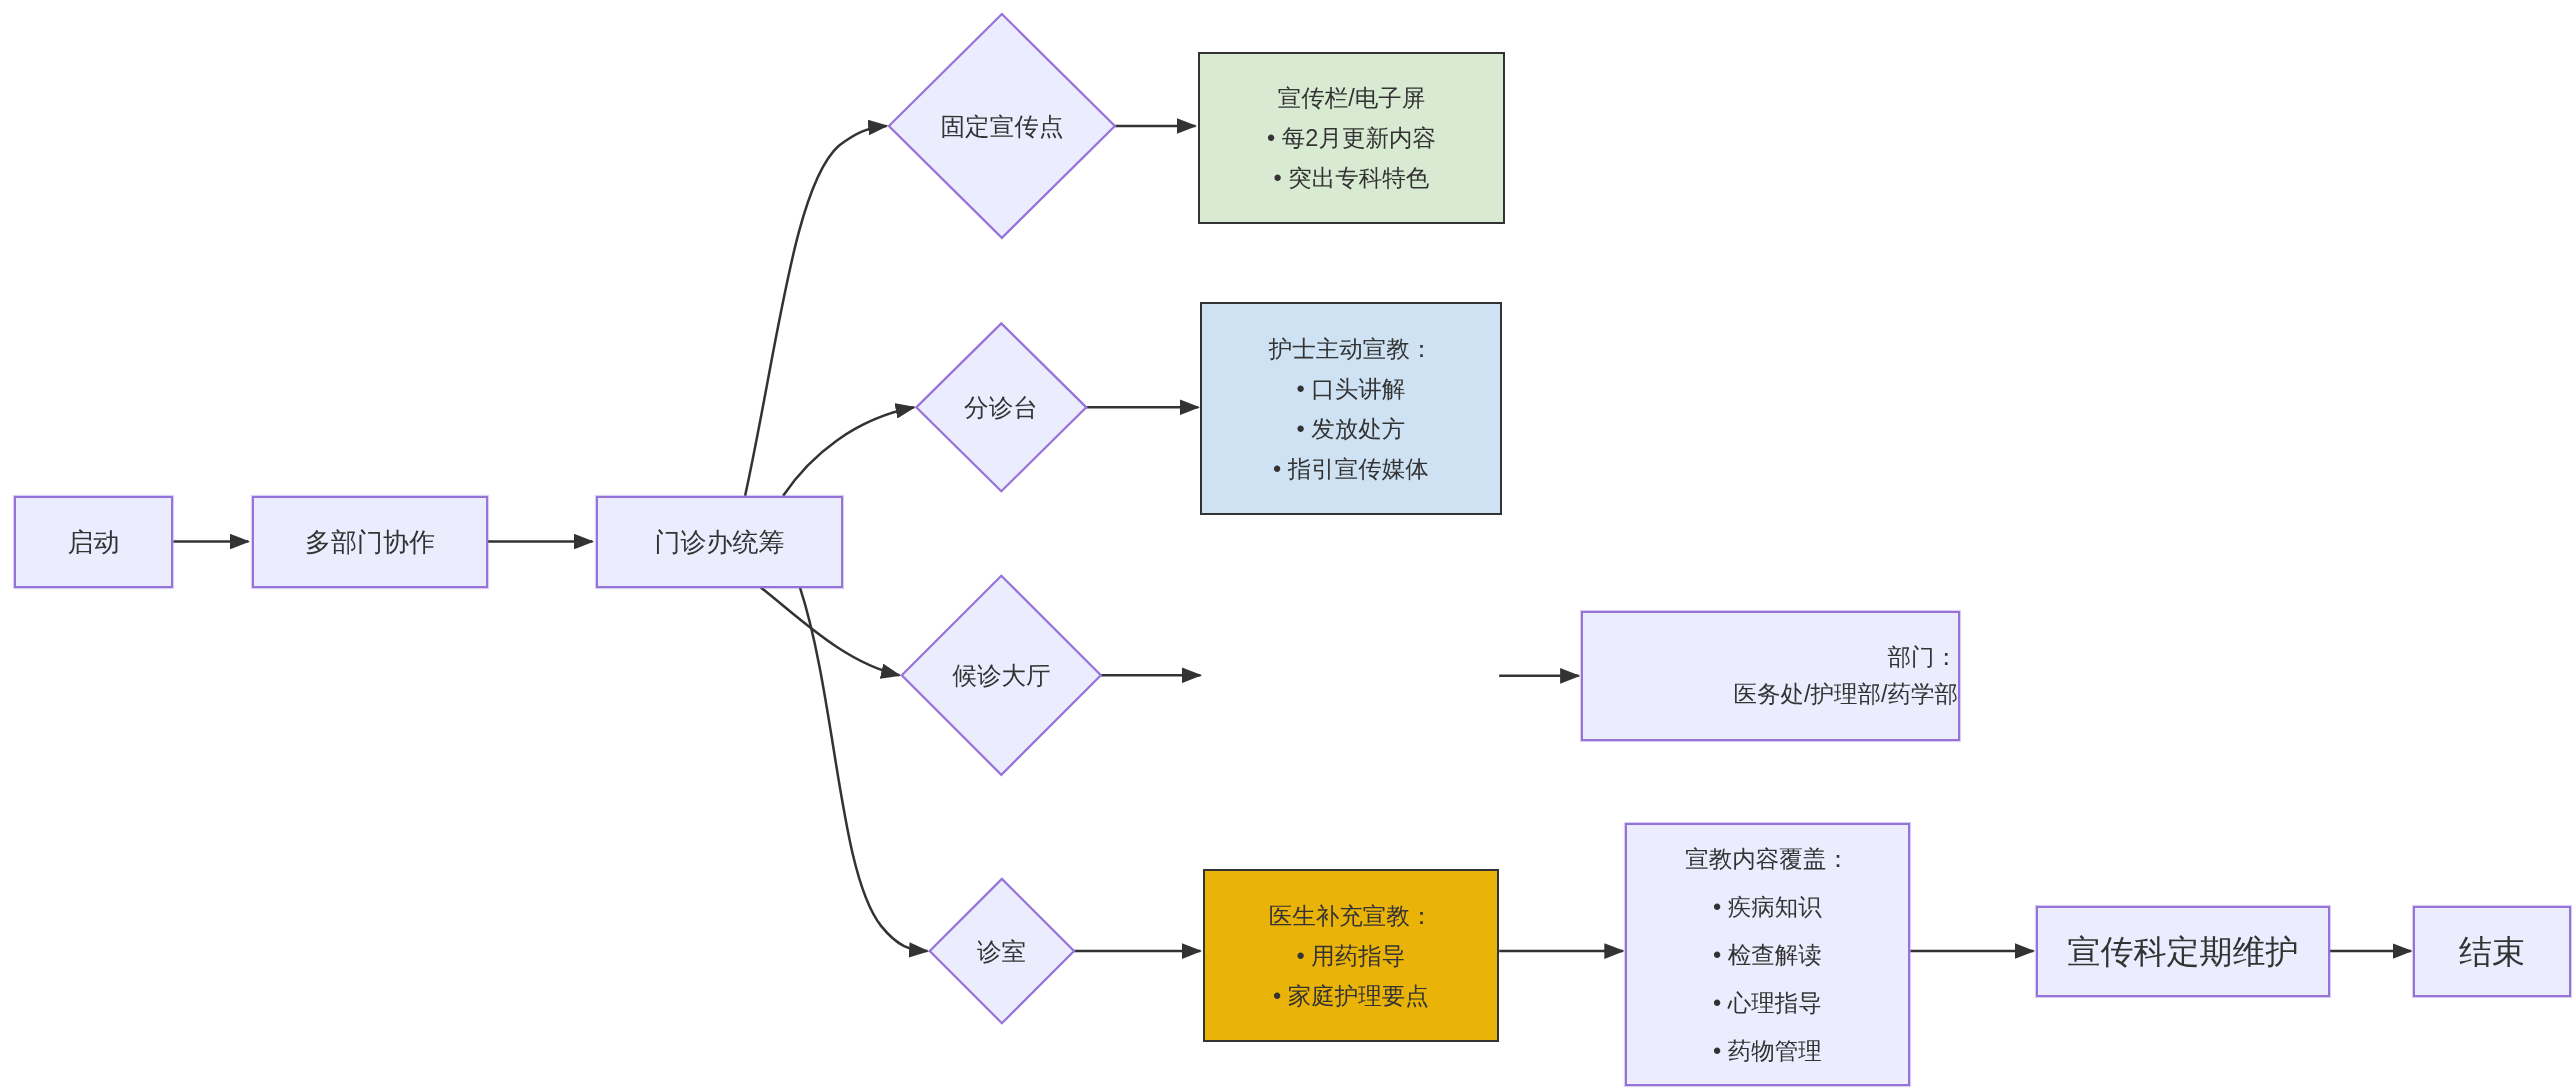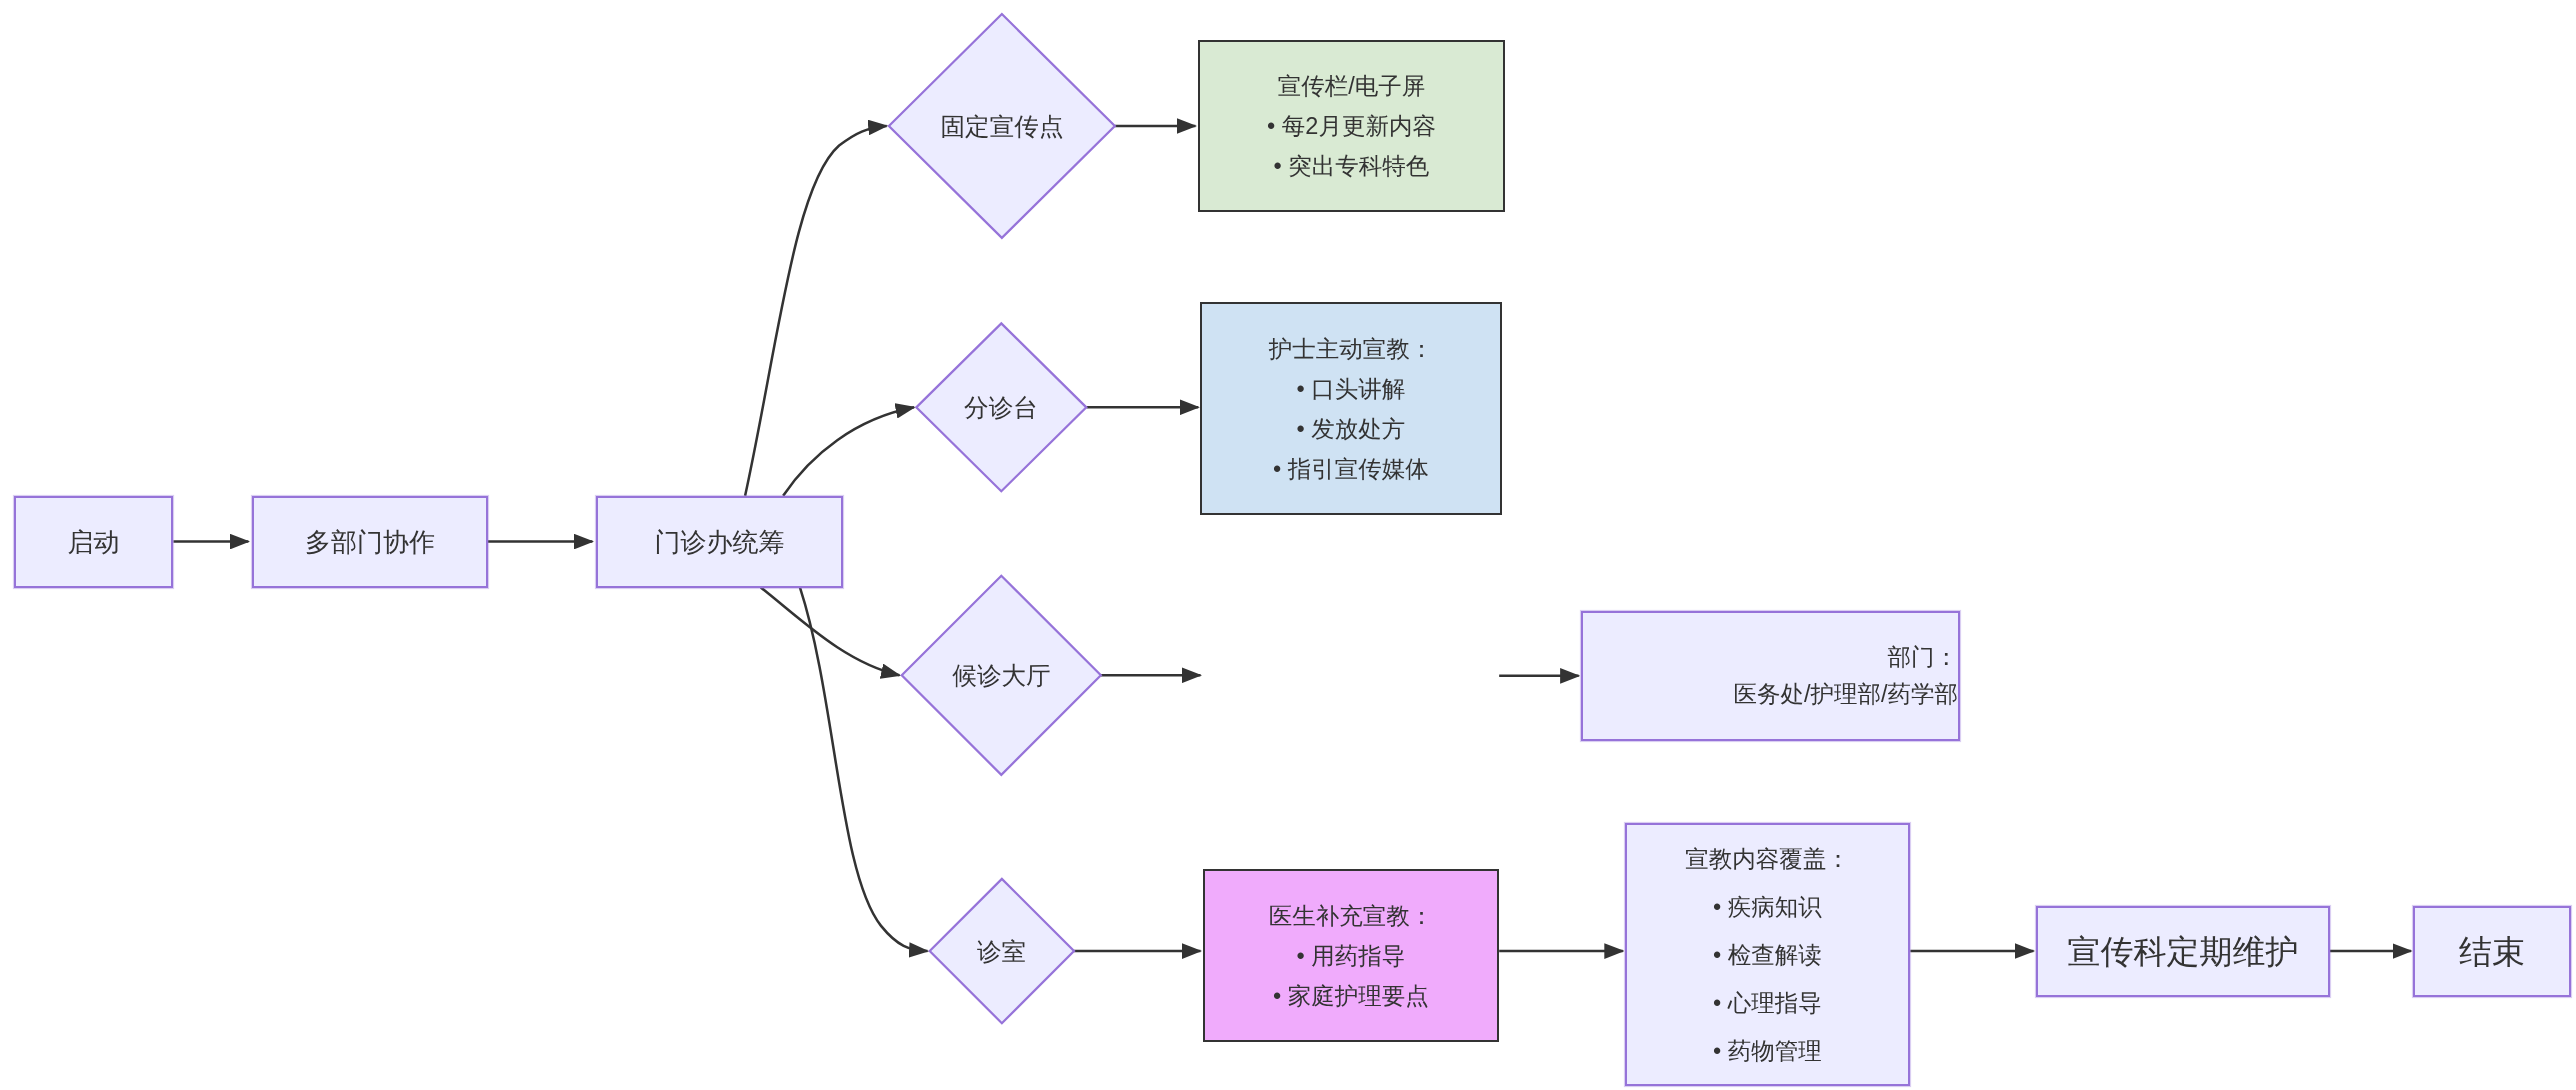--- a/index.html
+++ b/index.html
@@ -5,24 +5,24 @@
   html,body{margin:0;padding:0;background:#ffffff;}
   body{width:2576px;height:1091px;font-family:"Liberation Sans","DejaVu Sans",sans-serif;}
   #canvas{position:relative;width:2576px;height:1091px;background:#ffffff;overflow:hidden;}
   #edge-layer{position:absolute;left:0;top:0;width:2576px;height:1091px;}
   .edge{stroke:#333333;stroke-width:4.5;fill:none;}
   .diamond{fill:#ECECFF;stroke:#9673D9;stroke-width:4;}
   .node{position:absolute;box-sizing:border-box;display:flex;flex-direction:column;
         align-items:center;justify-content:center;color:#333333;text-align:center;}
   .rect-purple{background:#ECECFF;border:2.2px solid #9673D9;box-shadow:0 0 0 1.1px rgba(150,115,217,.35);}
   .rect-dark{border:2.8px solid #333333;}
-  .fill-green{background:#D9EAD3;}
+  .fill-green{background:#D9EAD3;margin-top:12px;}
   .fill-blue{background:#CFE2F3;}
   .fill-orange{background:#FCE5CD;}
-  .fill-pink{background:#f0abfc;}
+  .fill-pink{background:#eab308;}
   .label-lg{font-size:26px;line-height:31px;}
   .label-md{font-size:33px;line-height:30px;}
   .content{font-size:23.5px;}
   .content .line{line-height:40px;white-space:nowrap;}
   .lh66 .line{line-height:37px;}
   .lh85 .line{line-height:48px;}
   .dlabel{position:absolute;display:flex;align-items:center;justify-content:center;
           color:#333333;font-size:24.6px;white-space:nowrap;}
   
   .n-start{left:14px;top:496px;width:159px;height:92px;}

